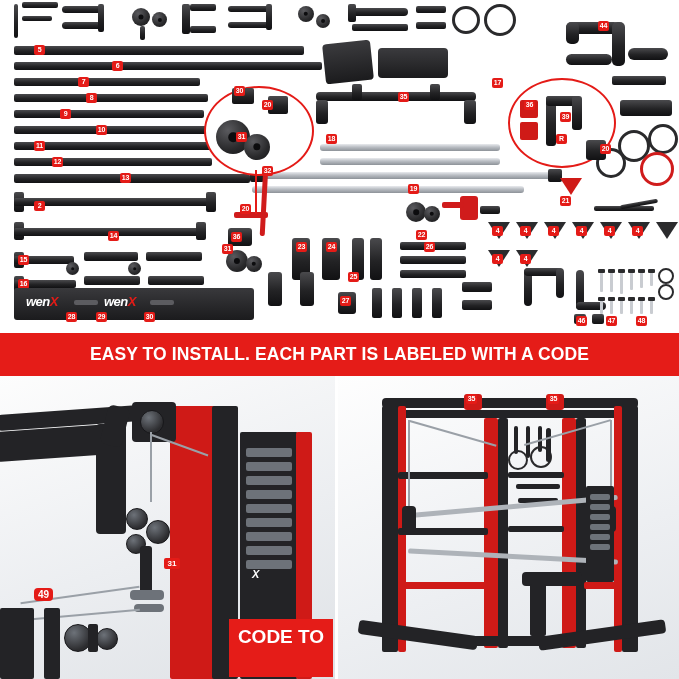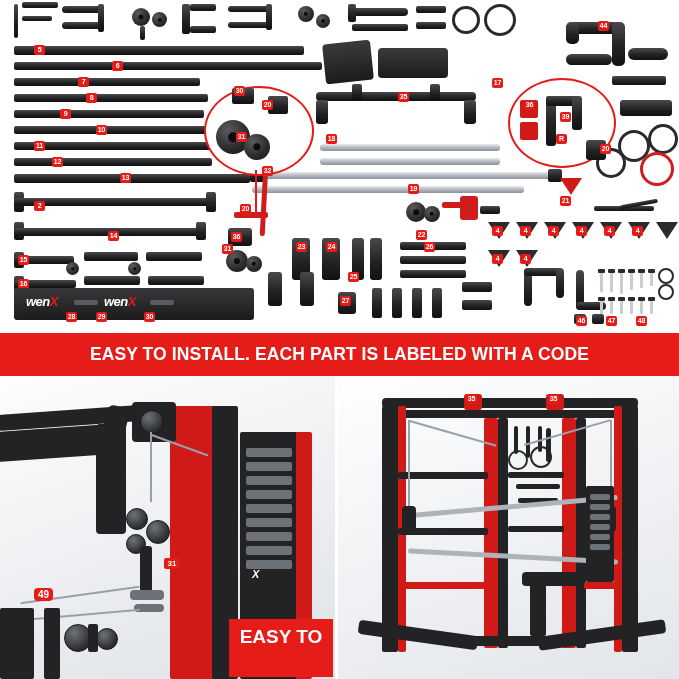--- a/index.html
+++ b/index.html
@@ -577,21 +577,21 @@
 
       <div class="m m-black" style="left:0px; top:232px; width:34px; height:71px;"></div>
       <div class="m m-black" style="left:44px; top:232px; width:16px; height:71px;"></div>
       <div class="pulley" style="left:64px; top:248px; width:26px; height:26px;"></div>
       <div class="pulley" style="left:96px; top:252px; width:20px; height:20px;"></div>
       <div class="m m-black" style="left:88px; top:248px; width:10px; height:28px;"></div>
       <div class="badge49" style="left:34px; top:212px;">49</div>
       <div class="badge31" style="left:164px; top:182px;">31</div>
 
       <div class="cta-box cta-left">
-        <div>EASY TO</div>
+        <div>CODE TO</div>
       </div>
     </div>
 
     <div class="panel panel-right">
 
       <div class="m m-black" style="left:44px; top:22px; width:256px; height:10px; border-radius:4px;"></div>
       <div class="m m-black" style="left:56px; top:34px; width:232px; height:8px; border-radius:4px;"></div>
       <div class="m m-red" style="left:126px; top:18px; width:18px; height:16px; border-radius:3px;"></div>
       <div class="m m-red" style="left:208px; top:18px; width:18px; height:16px; border-radius:3px;"></div>
       <div class="lbl" style="left:128px; top:18px;">35</div>

